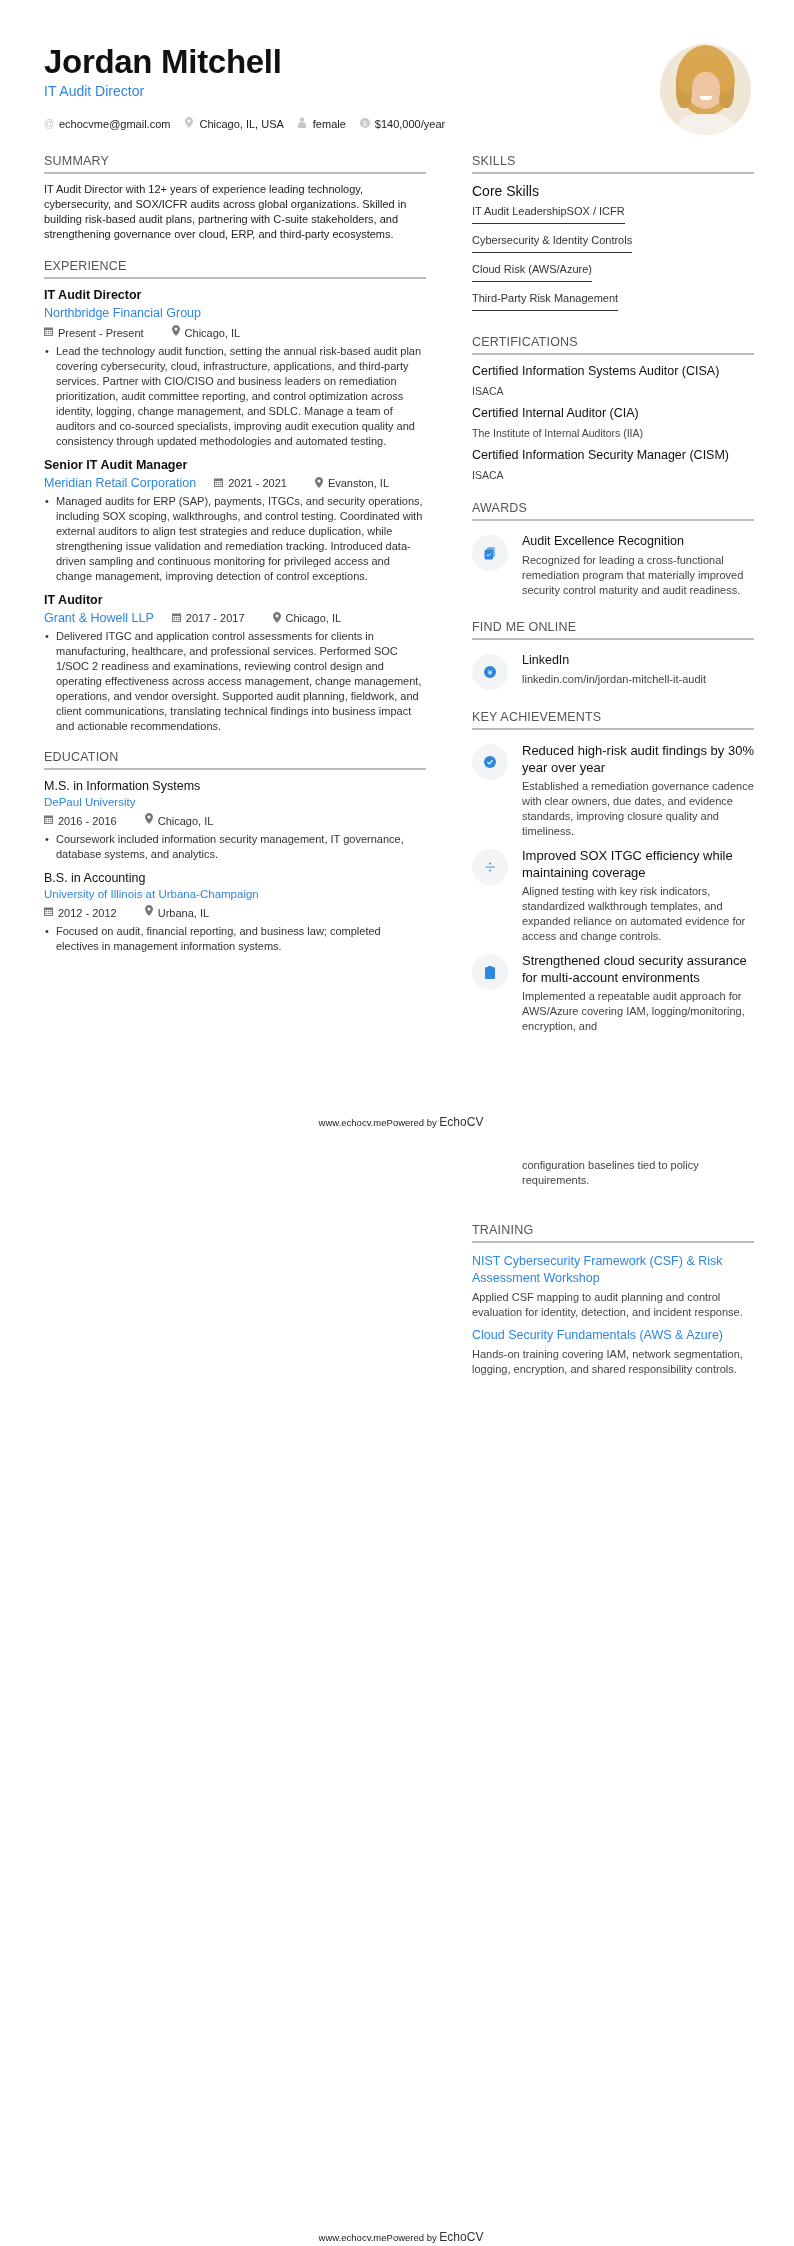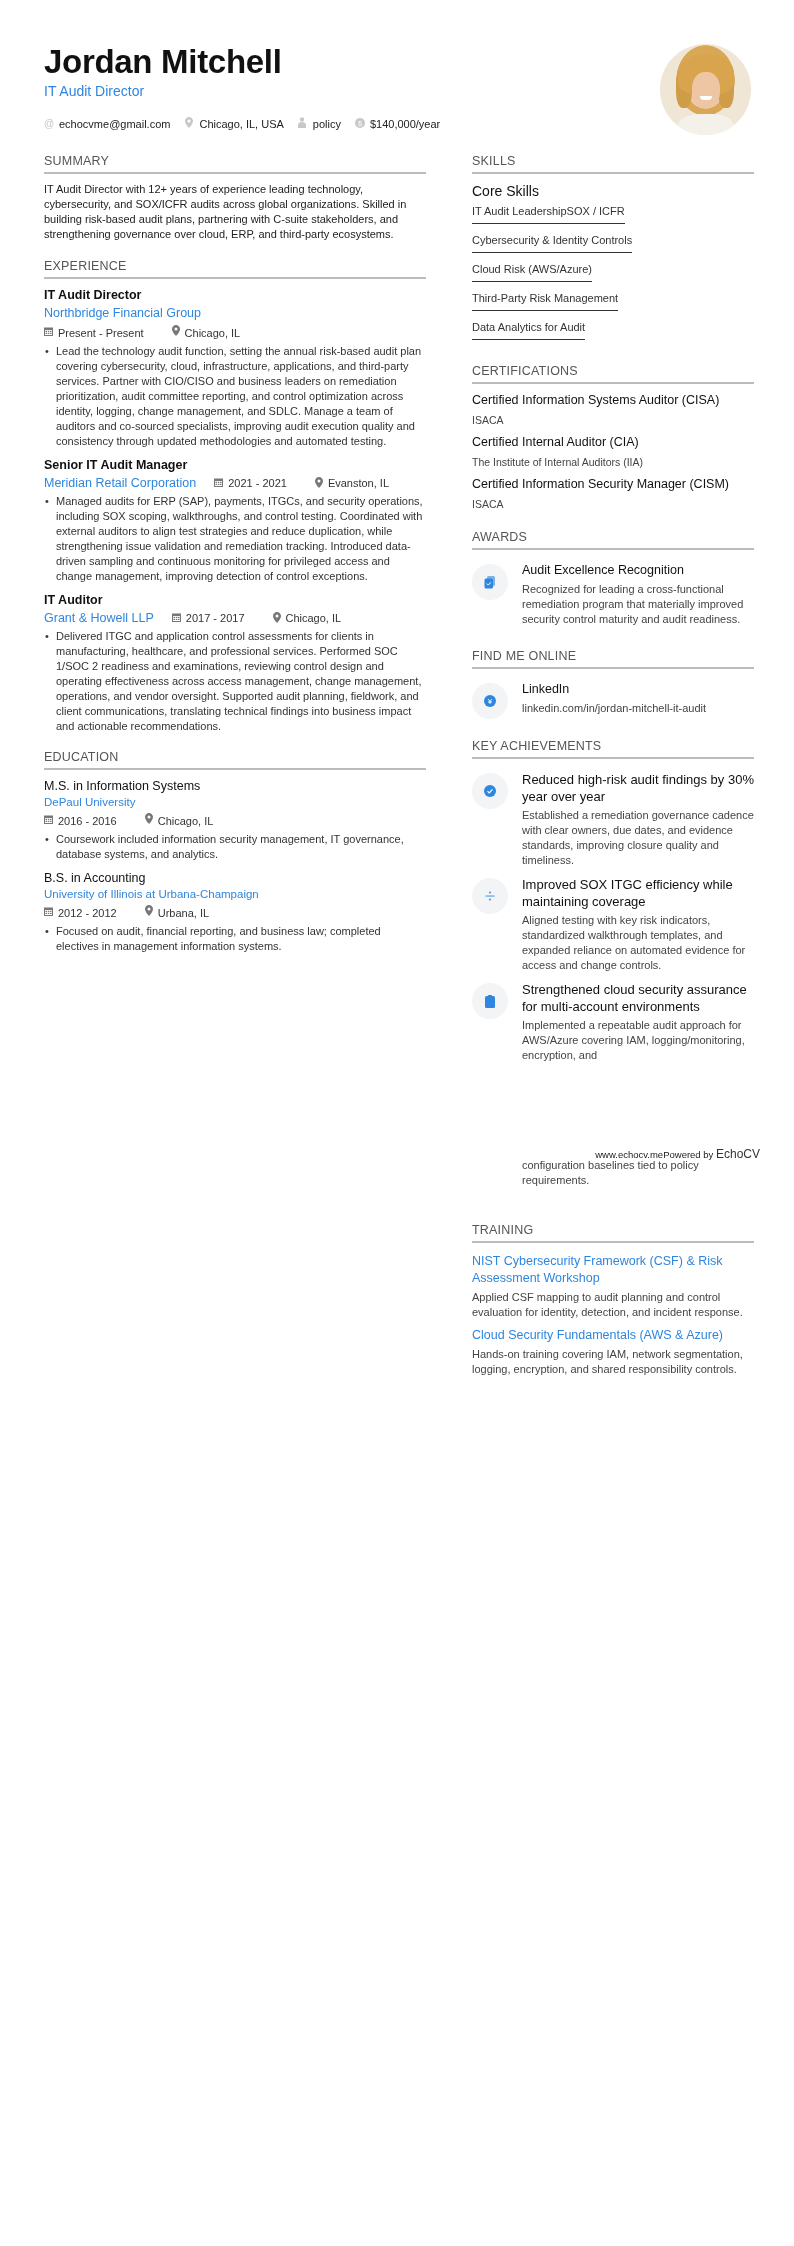--- a/index.html
+++ b/index.html
@@ -52,21 +52,21 @@
   .iconrow { display: flex; gap: 14px; }
   .circ { width: 36px; height: 36px; border-radius: 50%; background: #f2f4f6; flex: none; display: flex; align-items: center; justify-content: center; margin-top: 2px; }
   .iconrow .body { flex: 1; }
   .ir-title { font-size: 12.5px; color: #111; line-height: 17px; }
   .ir-desc { font-size: 11px; color: #444; line-height: 15px; margin-top: 3px; }
   .ach-title { font-size: 13px; color: #111; line-height: 17px; }
 
   .tr-title { font-size: 12.5px; color: #2f86de; line-height: 17px; }
   .tr-desc { font-size: 11px; color: #444; line-height: 15px; margin-top: 3px; }
 
-  .footer { position: absolute; left: 42px; right: 34px; display: flex; justify-content: flex-end; align-items: baseline; font-size: 9.5px; color: #222; margin-top: 32px; }
+  .footer { position: absolute; left: 42px; right: 34px; display: flex; justify-content: center; align-items: baseline; font-size: 9.5px; color: #222; }
   .footer .brand { font-size: 12px; color: #333; }
 </style>
 </head>
 <body>
 
 <div class="page page1">
   <div class="header">
     <div class="name">Jordan Mitchell</div>
     <div class="title">IT Audit Director</div>
     <div class="contact">
@@ -80,21 +80,21 @@
               <path d="M4 0C1.8 0 0 1.8 0 4c0 3 4 7 4 7s4-4 4-7c0-2.2-1.8-4-4-4zm0 5.5A1.5 1.5 0 1 1 4 2.5a1.5 1.5 0 0 1 0 3z" fill="#c8c8c8"></path>
             </svg></span>
           <span>Chicago, IL, USA</span>
         </span>
       <span class="ci">
           <span class="ic">
         <svg width="8" height="11" viewBox="0 0 8 11">
               <circle cx="4" cy="2.5" r="2.2" fill="#c8c8c8"></circle>
               <path d="M0 11V8c0-2 1.8-3 4-3s4 1 4 3v3z" fill="#c8c8c8"></path>
             </svg></span>
-          <span>policy</span>
+          <span>female</span>
         </span>
       <span class="ci">
           <span class="ic">
         <svg width="10" height="10" viewBox="0 0 10 10">
               <circle cx="5" cy="5" r="5" fill="#c8c8c8"></circle>
               <text x="5" y="7.8" font-size="7" text-anchor="middle" fill="#fff" font-family="Liberation Sans, sans-serif">$</text>
             </svg></span>
           <span>$140,000/year</span>
         </span>
     </div>
@@ -280,23 +280,20 @@
       </div>
       <div class="skills-wrap">
           <span class="skill">Cybersecurity &amp; Identity Controls</span>
         </div>
       <div class="skills-wrap">
           <span class="skill">Cloud Risk (AWS/Azure)</span>
         </div>
       <div class="skills-wrap">
           <span class="skill">Third-Party Risk Management</span>
         </div>
-      <div class="skills-wrap">
-          <span class="skill">Data Analytics for Audit</span>
-        </div>
     </div>
 
     <div style="margin-top:18px;">
       <div class="sec-h">CERTIFICATIONS</div>
       <div class="cert">
         <div class="cert-name">Certified Information Systems Auditor (CISA)</div>
         <div class="cert-org">ISACA</div>
       </div>
       <div class="cert">
         <div class="cert-name">Certified Internal Auditor (CIA)</div>

